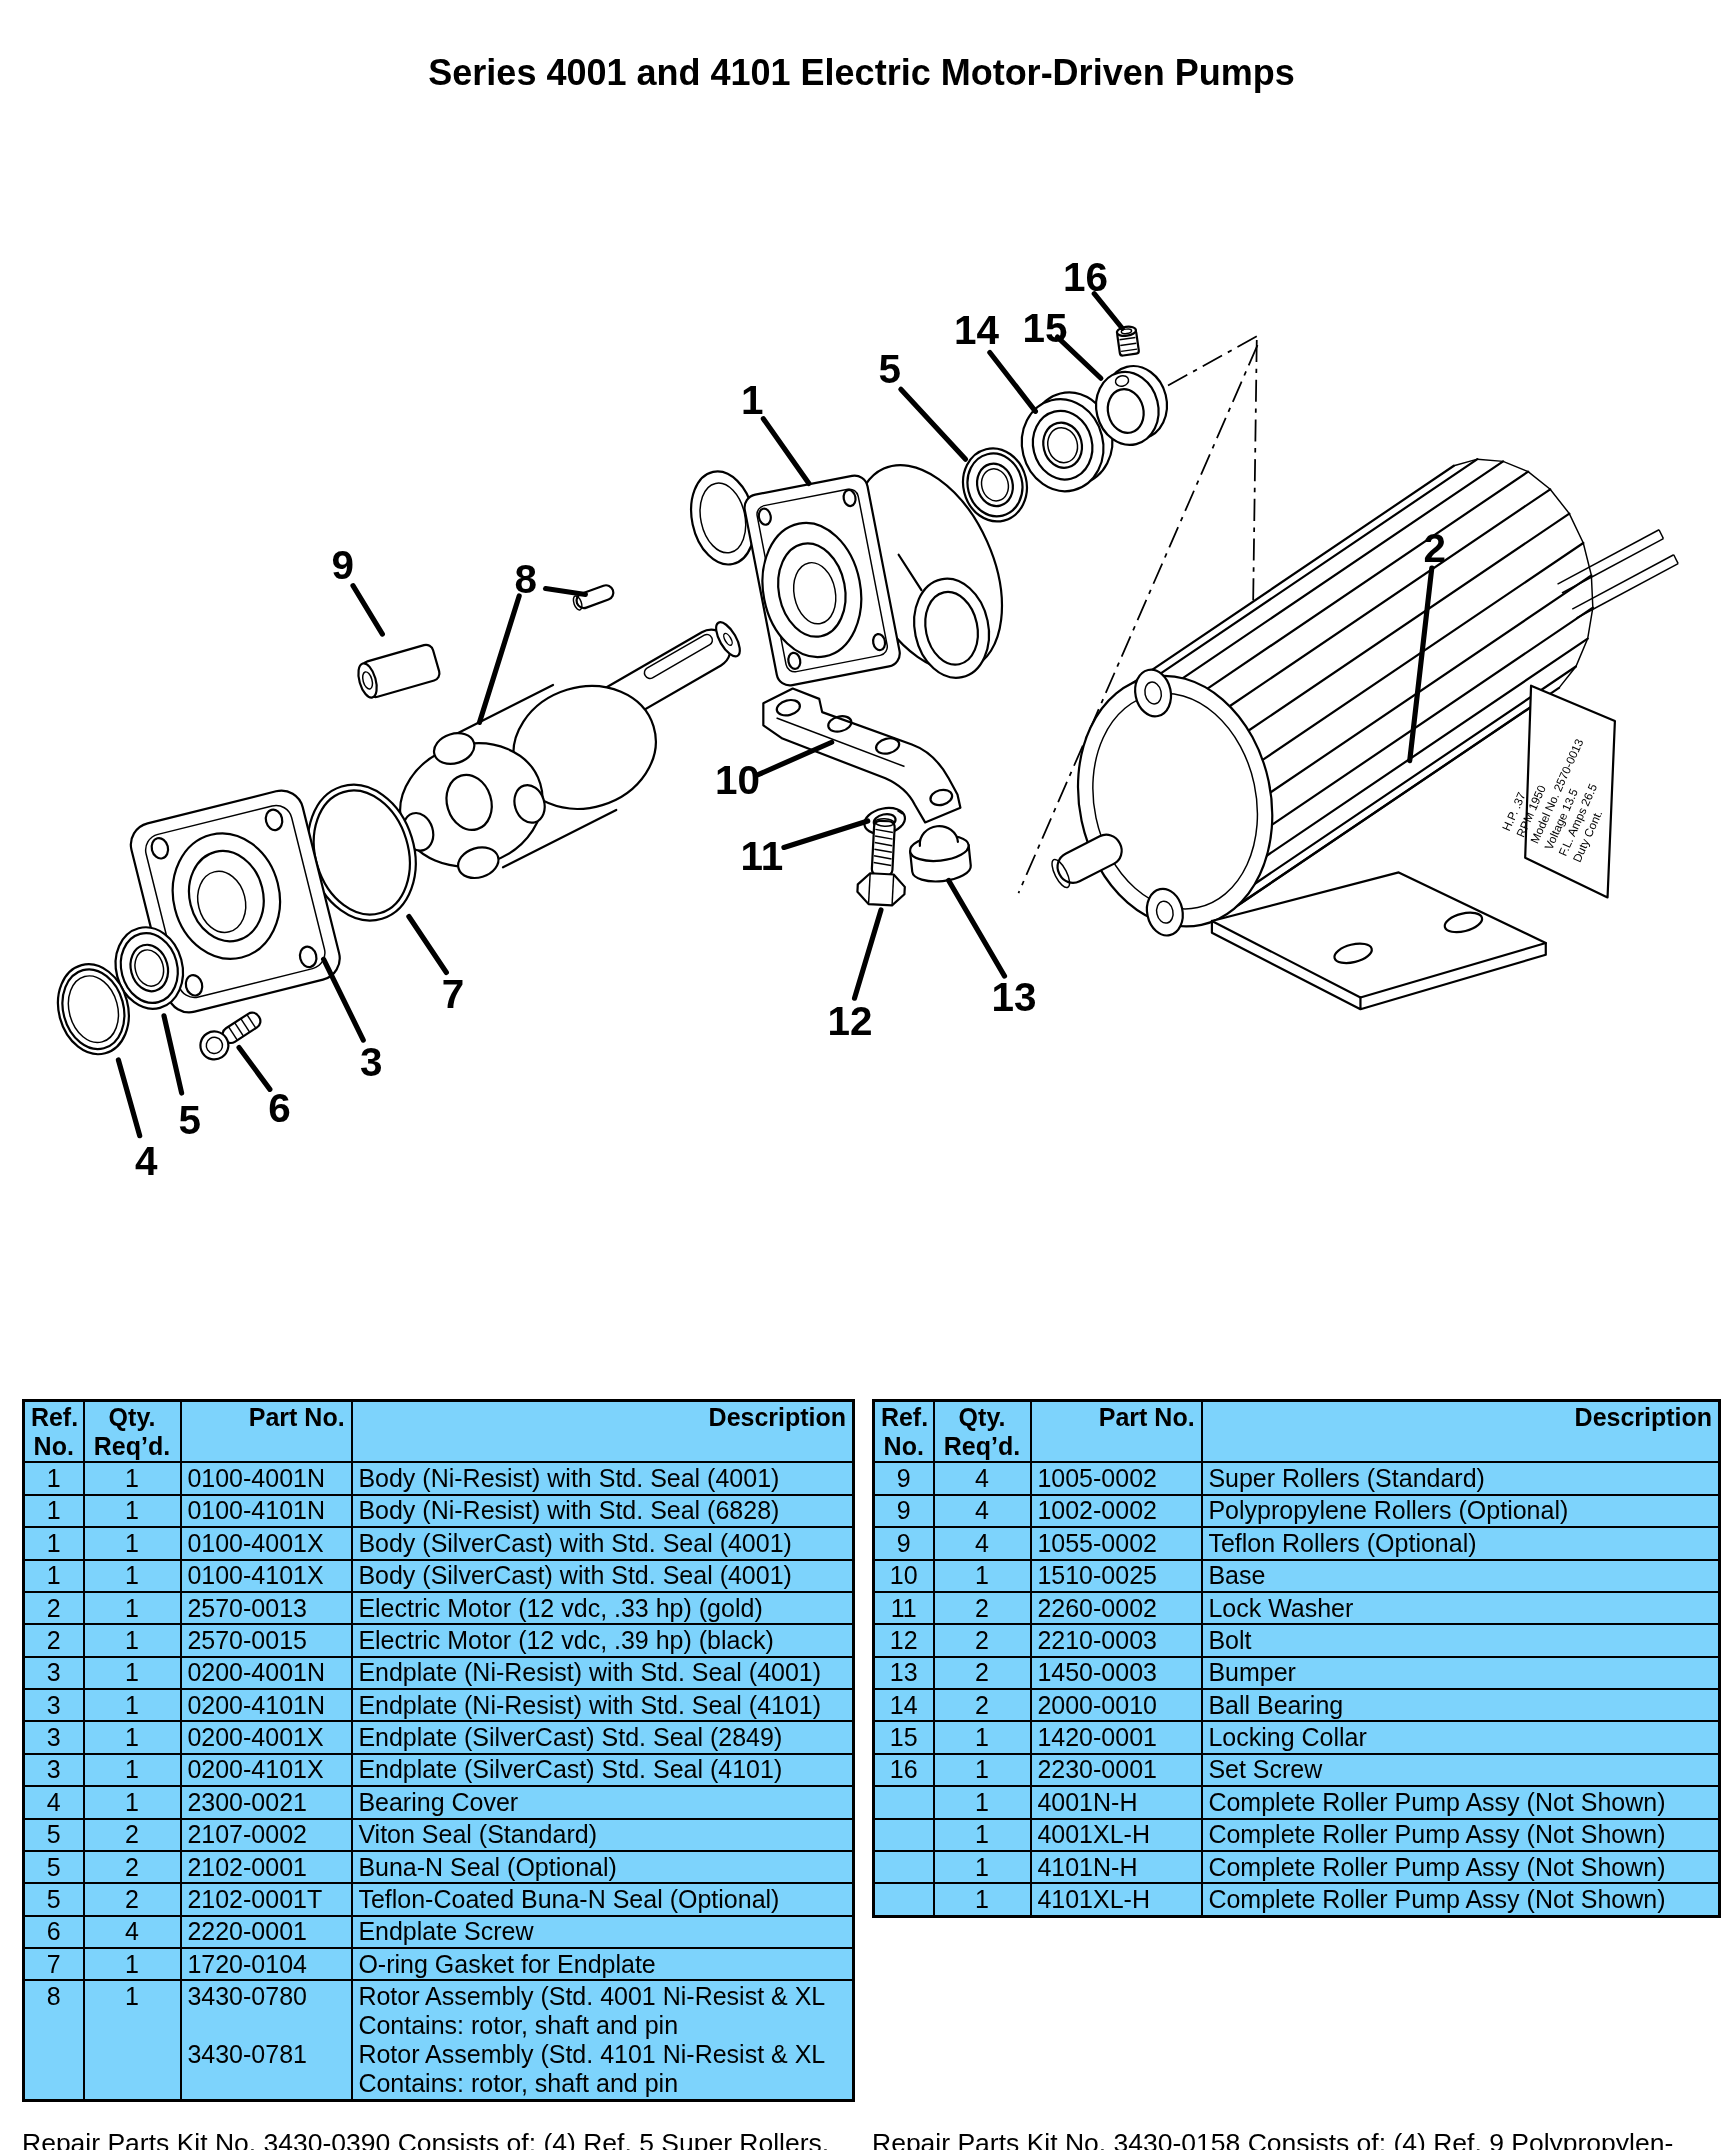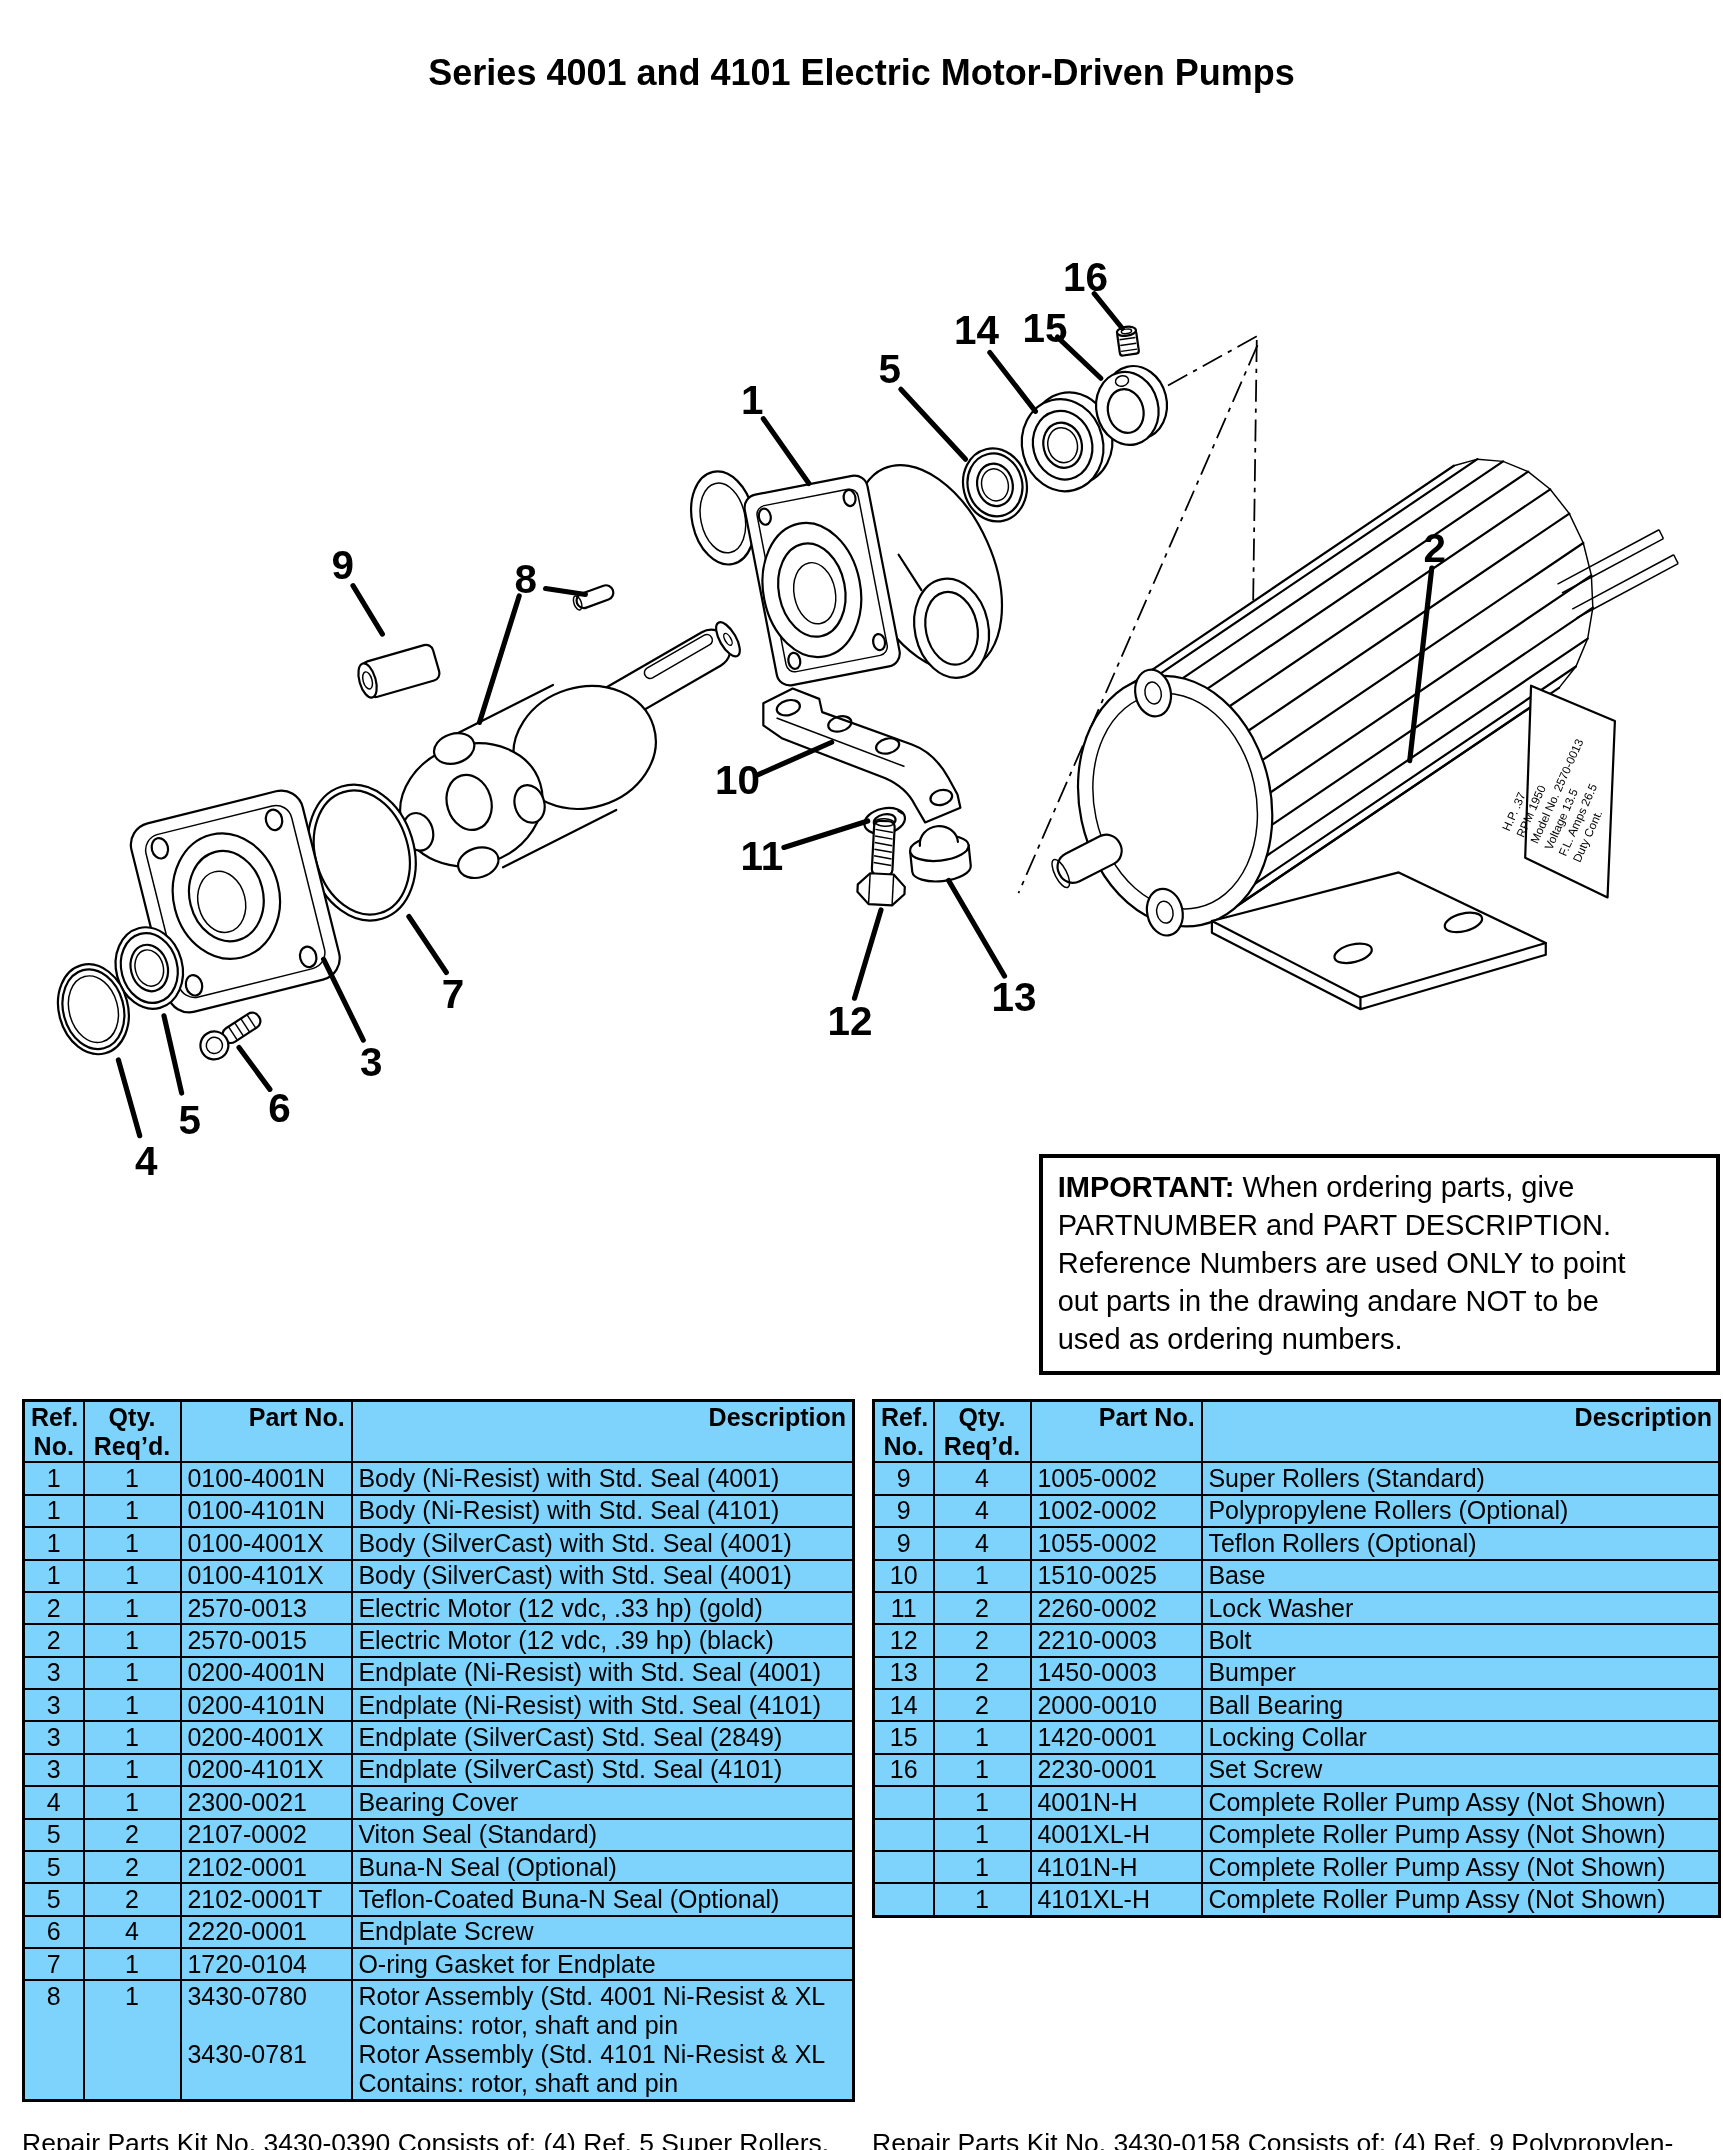--- a/index.html
+++ b/index.html
@@ -310,27 +310,20 @@
         <text x="505" y="1390" class="callout">3</text>
         <line x1="367" y1="1427" x2="325" y2="1370" class="leader"></line>
         <text x="380" y="1452" class="callout">6</text>
         <line x1="247" y1="1432" x2="223" y2="1327" class="leader"></line>
         <text x="258" y="1468" class="callout">5</text>
         <line x1="190" y1="1490" x2="161" y2="1387" class="leader"></line>
         <text x="199" y="1525" class="callout">4</text>
       </g>
   </svg>
 
-  <div id="important-box">
-    <b>IMPORTANT:</b><span class="pre"> When ordering parts, give
-PARTNUMBER and PART DESCRIPTION.
-Reference Numbers are used ONLY to point
-out parts in the drawing andare NOT to be
-used as ordering numbers.</span>
-  </div>
 
   <table class="parts" id="table-left">
     <colgroup>
         <col class="w1">
         <col class="w2">
         <col class="w3">
         <col>
       </colgroup>
   <thead>
         <tr>
@@ -346,21 +339,21 @@
         <tr>
           <td class="c">1</td>
           <td class="c">1</td>
           <td>0100-4001N</td>
           <td>Body (Ni-Resist) with Std. Seal (4001)</td>
         </tr>
         <tr>
           <td class="c">1</td>
           <td class="c">1</td>
           <td>0100-4101N</td>
-          <td>Body (Ni-Resist) with Std. Seal (4101)</td>
+          <td>Body (Ni-Resist) with Std. Seal (6828)</td>
         </tr>
         <tr>
           <td class="c">1</td>
           <td class="c">1</td>
           <td>0100-4001X</td>
           <td>Body (SilverCast) with Std. Seal (4001)</td>
         </tr>
         <tr>
           <td class="c">1</td>
           <td class="c">1</td>

